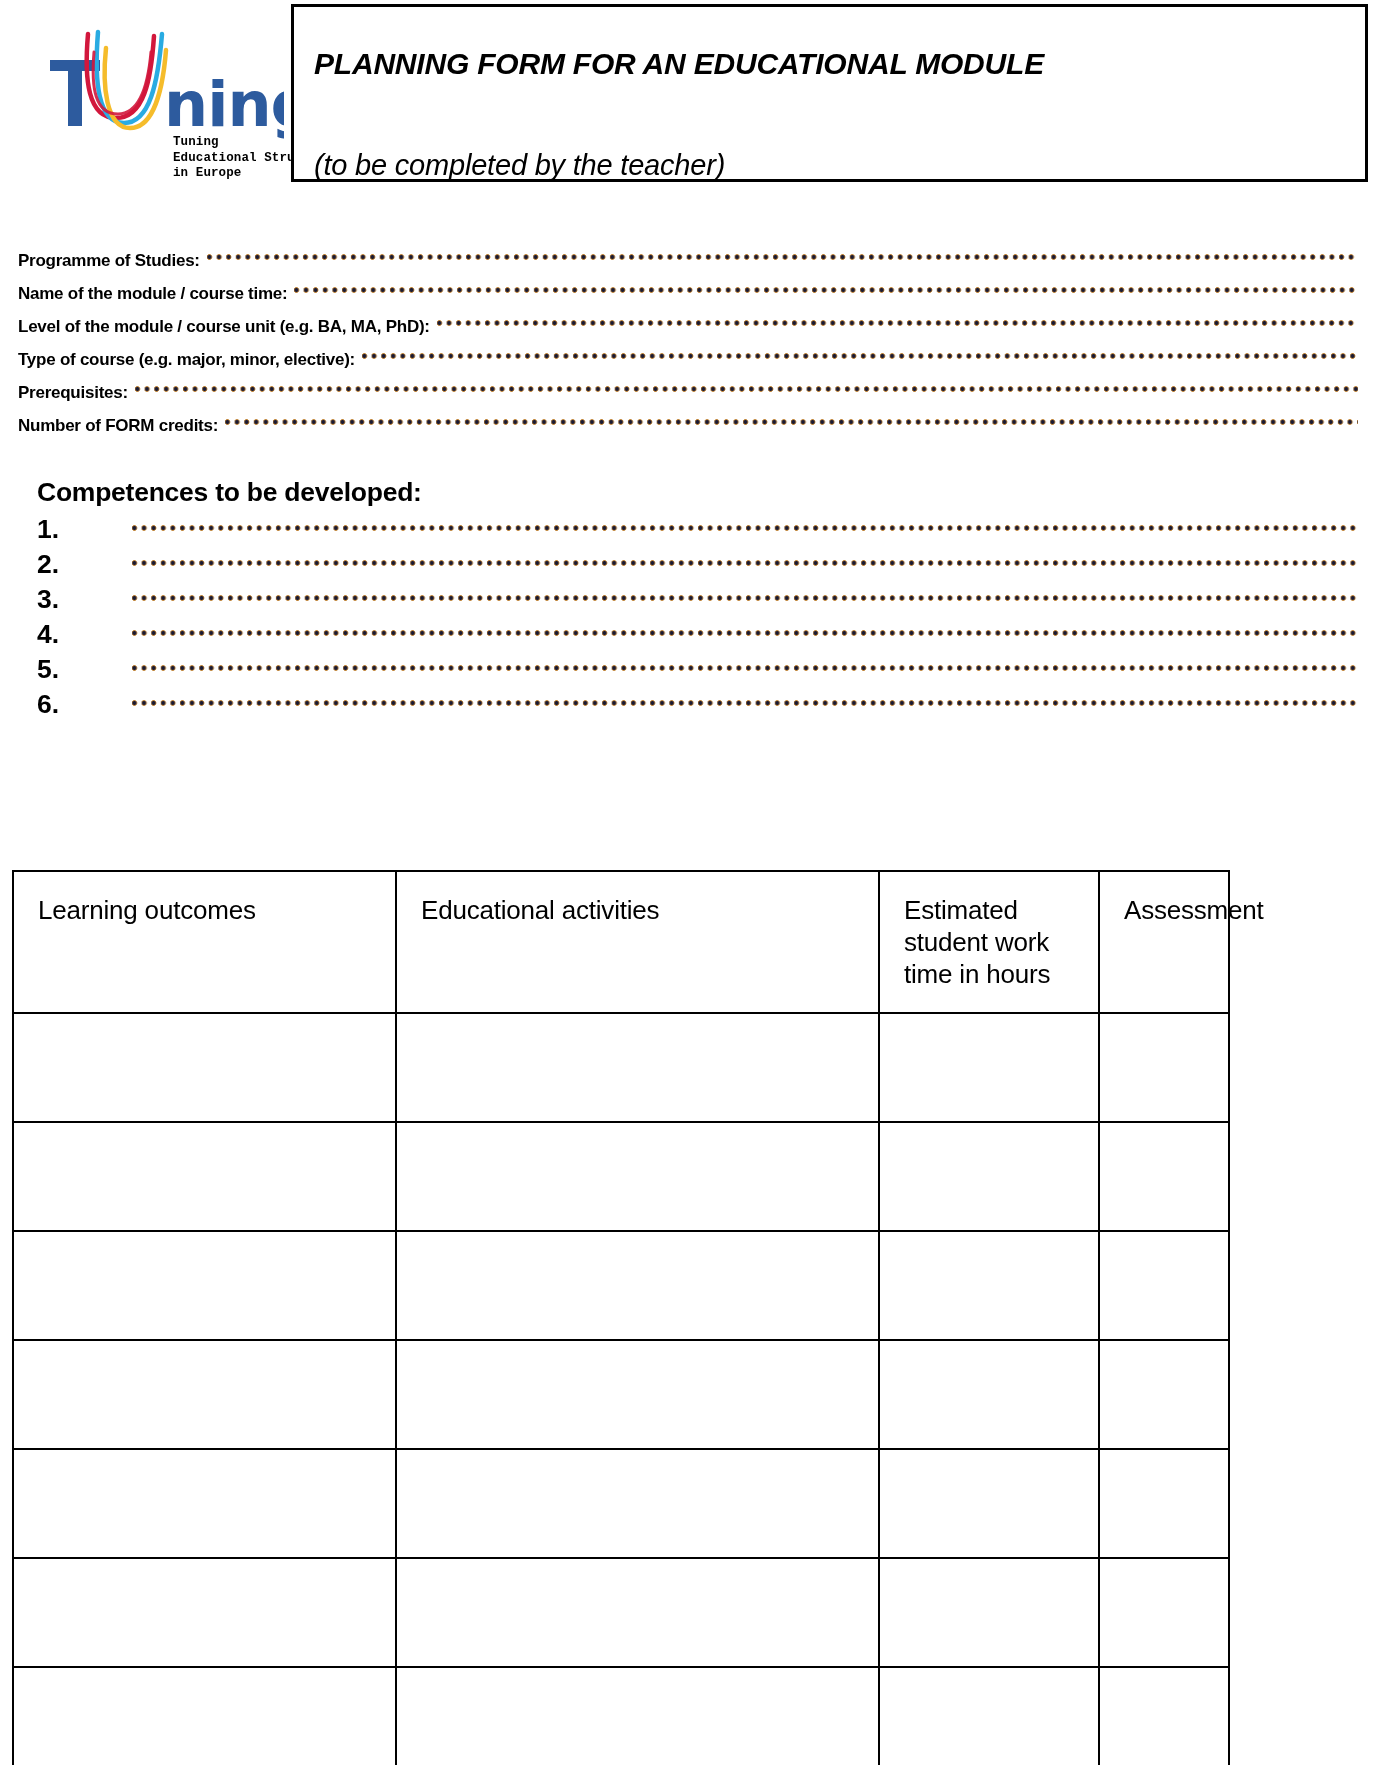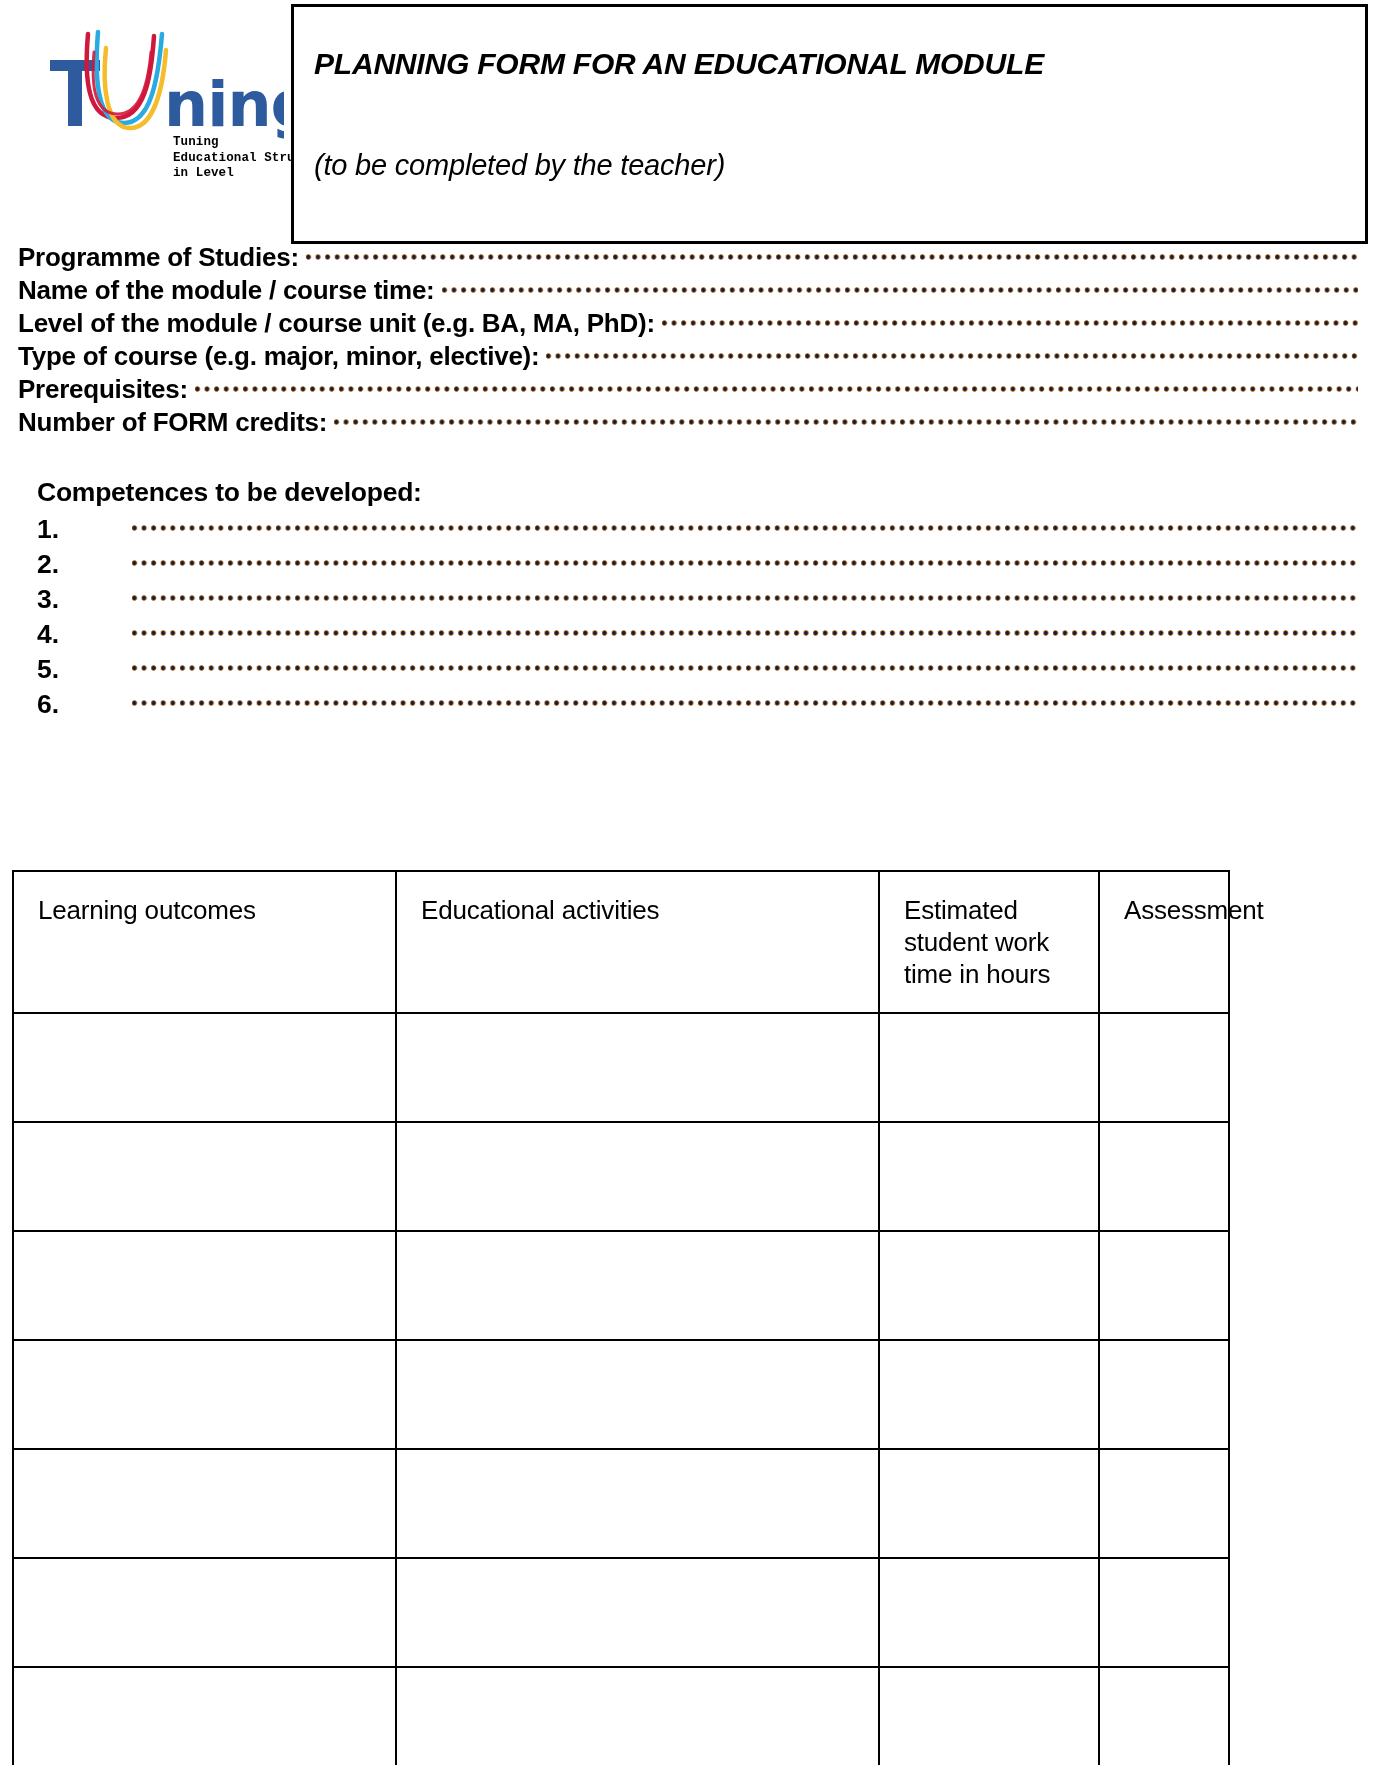--- a/index.html
+++ b/index.html
@@ -47,21 +47,21 @@
     font-weight: 600;
     letter-spacing: 0.1px;
   }
   .logo-tagline div { white-space: nowrap; }
 
   .title-box {
     position: absolute;
     left: 291px;
     top: 4px;
     width: 1077px;
-    height: 240px;
+    height: 178px;
     border: 3px solid #000000;
     box-sizing: border-box;
     background: #ffffff;
   }
   .title-main {
     position: absolute;
     left: 20px;
     top: 38px;
     width: 1000px;
     font-size: 30px;
@@ -90,21 +90,21 @@
     top: 240px;
     width: 1340px;
   }
   .field-row {
     display: flex;
     align-items: baseline;
     height: 33px;
     white-space: nowrap;
   }
   .field-label {
-    font-size: 26px;
+    font-size: 17px;
     font-weight: bold;
     letter-spacing: -0.25px;
     flex: 0 0 auto;
   }
   .dots {
     flex: 1 1 auto;
     height: 26px;
     margin-left: 7px;
     background-image:
        radial-gradient(circle at 2.4px 50%, #1a1a32 1.5px, rgba(190,120,30,0.85) 2.6px, rgba(255,255,255,0) 3.1px);
@@ -204,21 +204,21 @@
       <path d="M44 12 C40 58, 44 96, 72 96 C100 96, 107 58, 110 14" fill="none" stroke="#d2173c" stroke-width="4.5" stroke-linecap="round"></path>
       <path d="M54 10 C50 60, 54 101, 80 101 C106 101, 114 60, 118 12" fill="none" stroke="#29abe2" stroke-width="4.5" stroke-linecap="round"></path>
       <path d="M62 26 C58 64, 62 106, 86 106 C110 106, 119 66, 122 28" fill="none" stroke="#f5bc2b" stroke-width="4.5" stroke-linecap="round"></path>
       <path d="M50 30 C47 66, 51 92, 74 92 C96 92, 104 64, 107 30" fill="none" stroke="#d2173c" stroke-width="3" stroke-linecap="round" opacity="0.9"></path>
 
       <text x="120" y="104" font-family="'DejaVu Sans', sans-serif" font-size="62" font-weight="bold" fill="#2d5b9e" letter-spacing="-1">ning</text>
     </svg>
     <div class="logo-tagline">
       <div>Tuning</div>
       <div>Educational Structures</div>
-      <div>in Level</div>
+      <div>in Europe</div>
     </div>
   </div>
 
   <div class="title-box">
     <div class="title-main">PLANNING FORM FOR AN EDUCATIONAL MODULE</div>
     <div class="title-sub">(to be completed by the teacher)</div>
   </div>
 
 </div>
 

